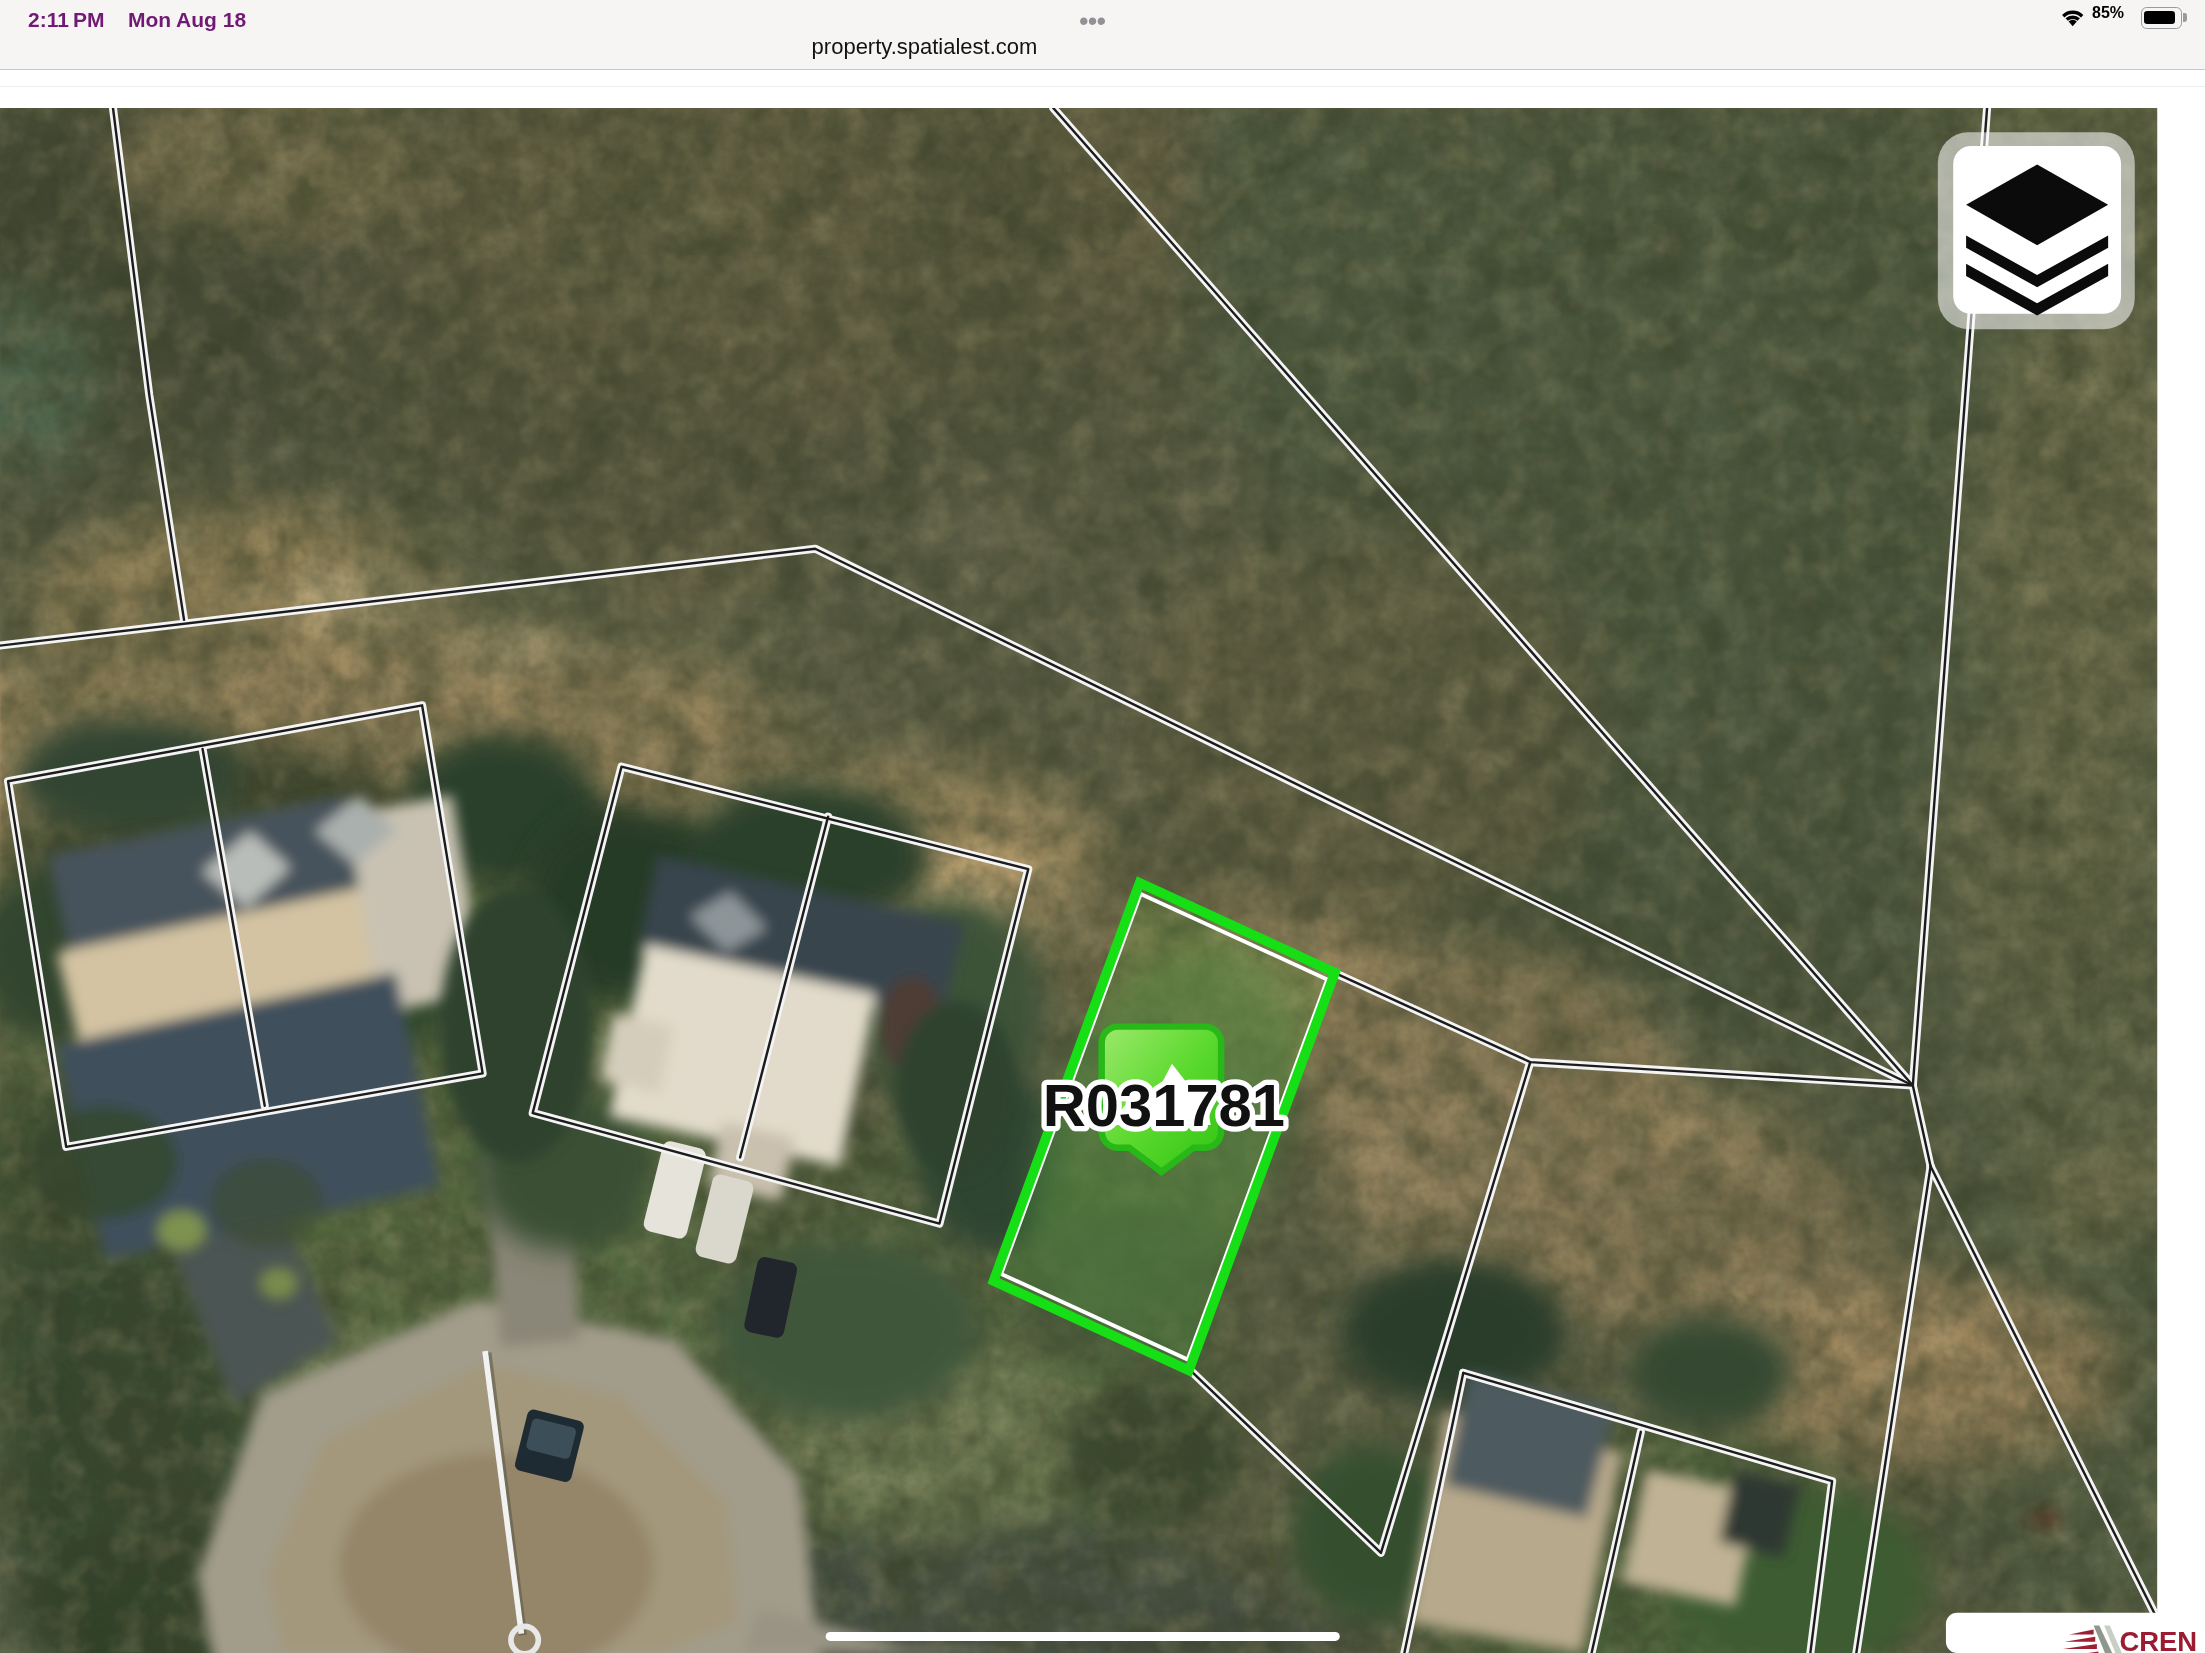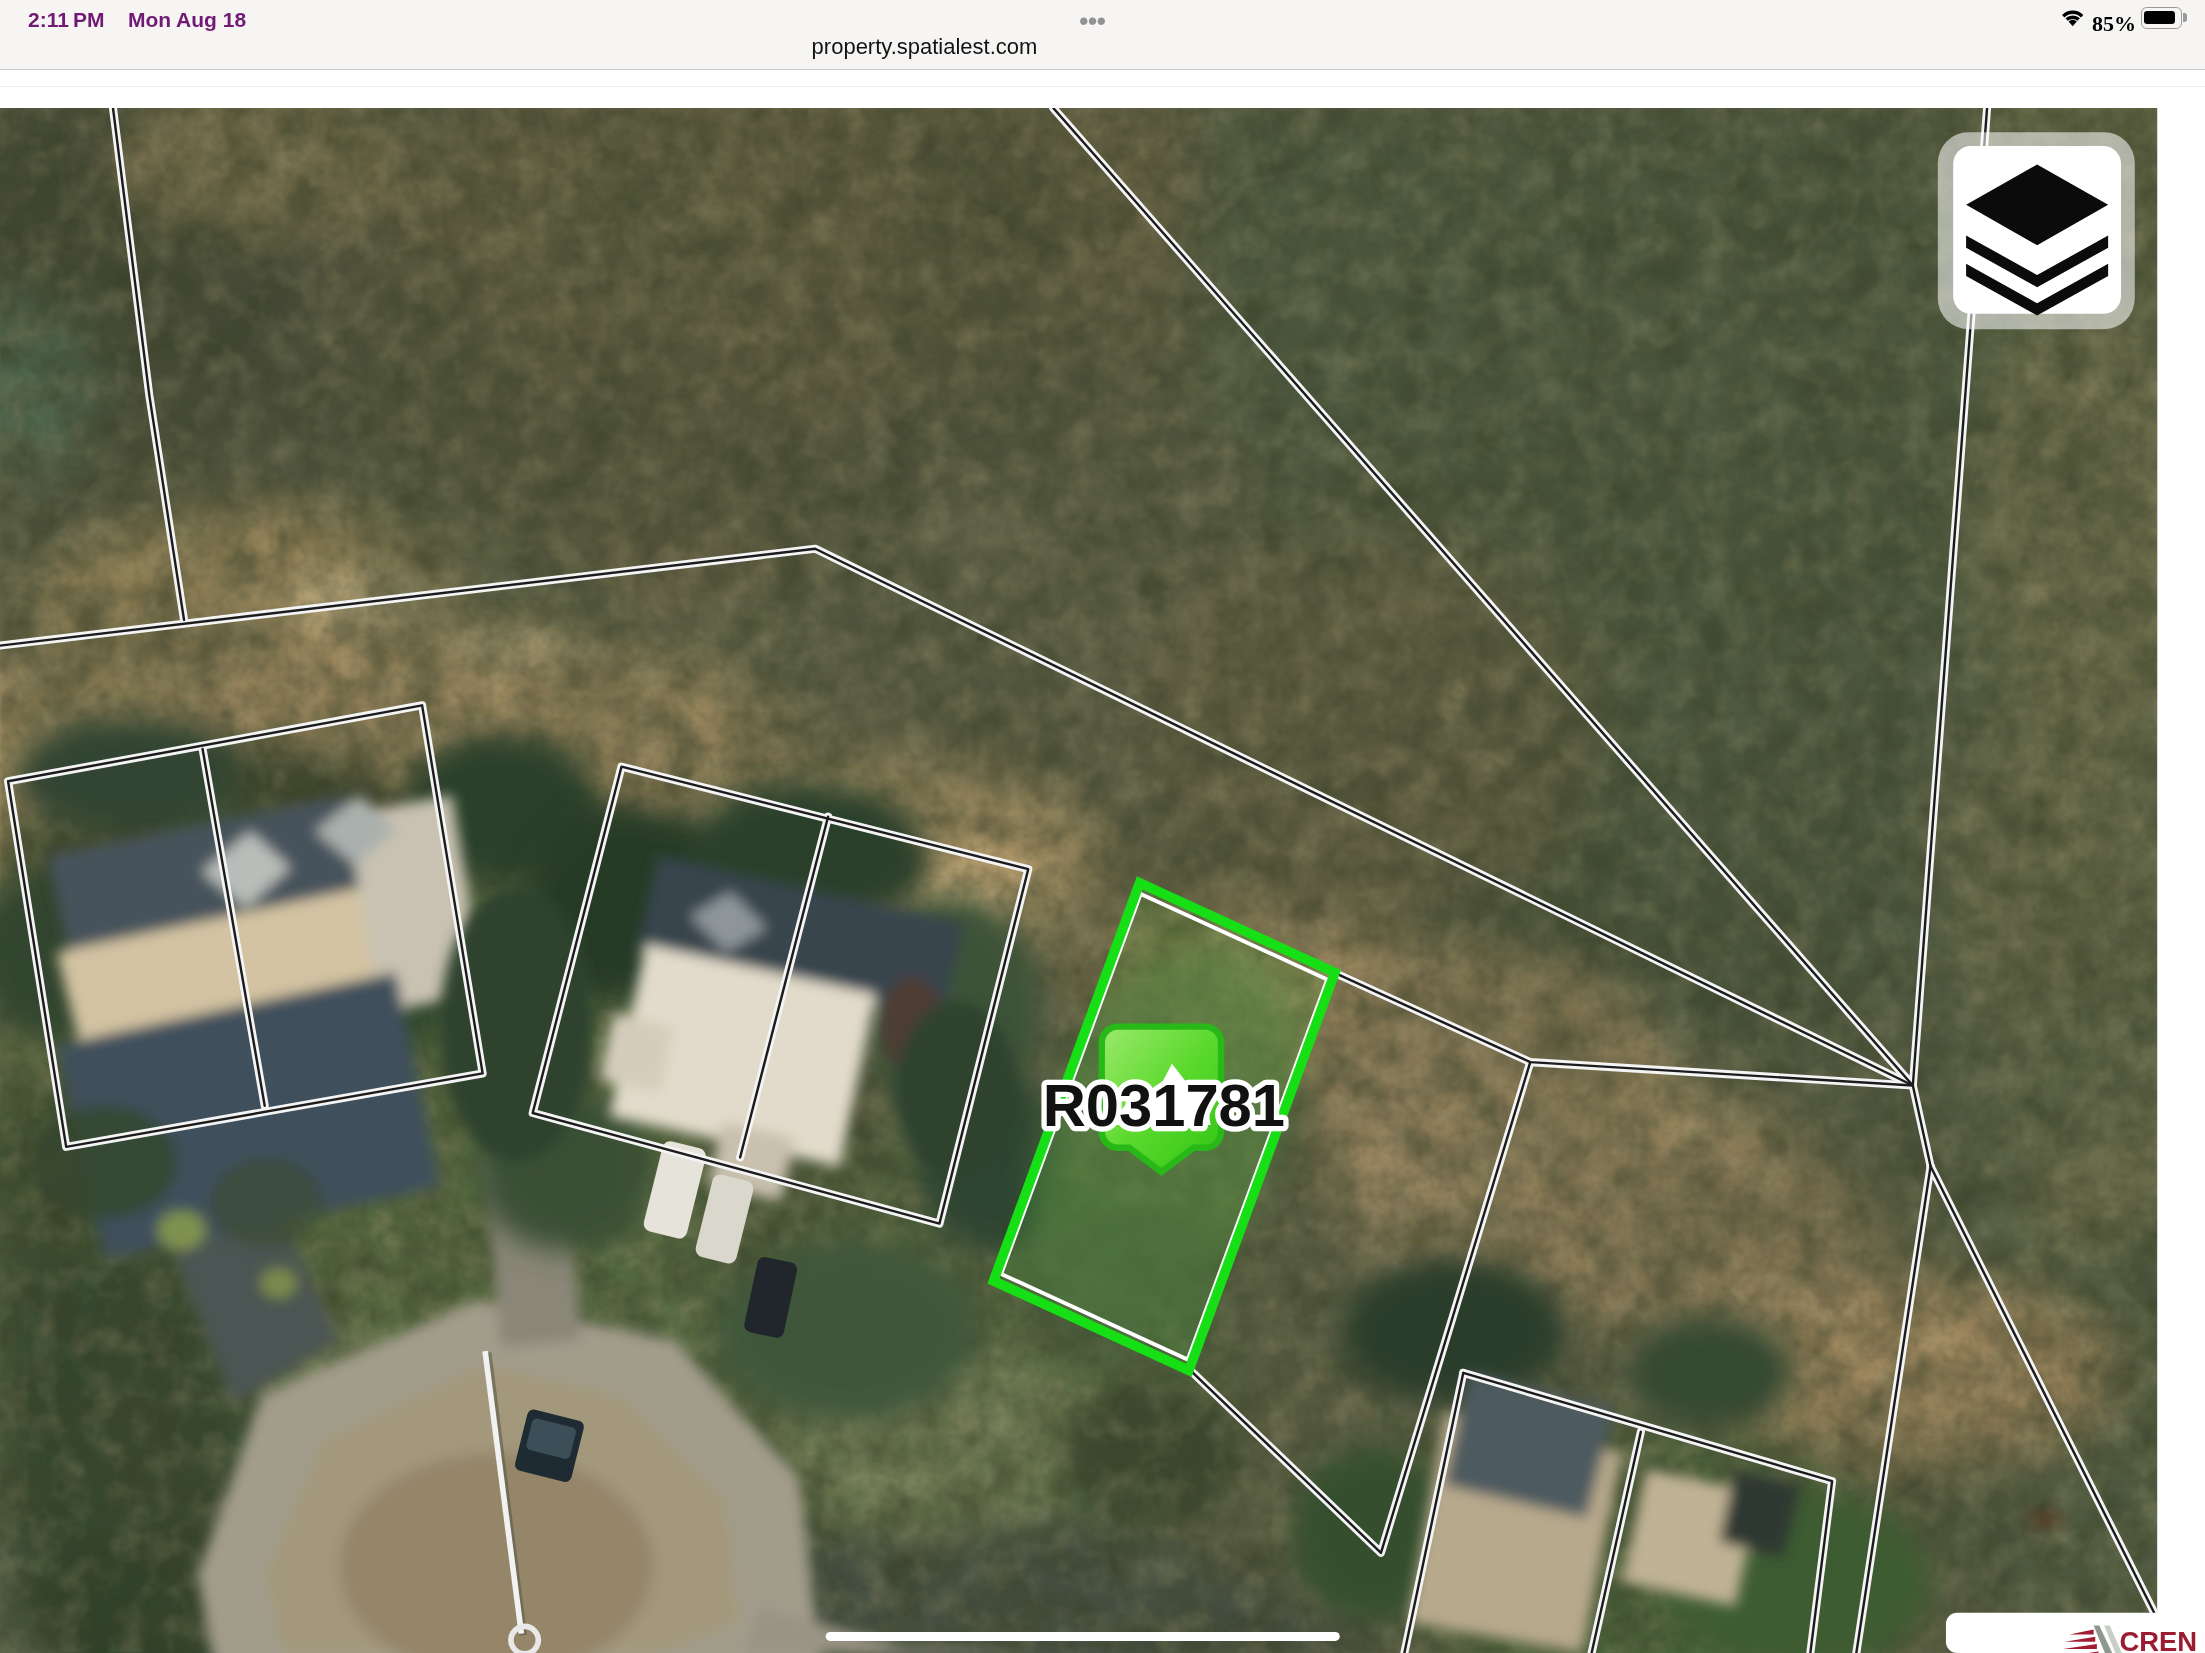--- a/index.html
+++ b/index.html
@@ -16,21 +16,21 @@
 <div class="abs" style="left:1079px;top:4.8px;color:#929296;font-size:27.4px;letter-spacing:-0.8px;">•••</div>
 
 <div class="abs" style="left:0;top:34px;width:1849px;text-align:center;font-size:22px;color:#131313;">property.spatialest.com</div>
 
 <svg class="abs" style="left:2059px;top:7.3px;" width="27.4" height="22" viewBox="0 0 40 32">
 <path d="M20 28 L14 21 a9 9 0 0 1 12 0 Z" fill="#000"></path>
 <path d="M9.5 16.5 a15 15 0 0 1 21 0 l-3.4 3.6 a10.4 10.4 0 0 0 -14.2 0 Z" fill="#000"></path>
 <path d="M4.5 11.5 a22 22 0 0 1 31 0 l-3.4 3.6 a17.2 17.2 0 0 0 -24.2 0 Z" fill="#000"></path>
 </svg>
 
-<div class="abs" style="left:2092px;top:11px;font-size:22px;font-weight:600;color:#000;font-family:Liberation Serif, serif;">85%</div>
+<div class="abs" style="left:2092px;top:4px;font-size:16px;font-weight:600;color:#000;">85%</div>
 
 <div class="abs" style="left:2141px;top:7.3px;width:39px;height:20px;border:1.6px solid #9a9a9a;border-radius:5.7px;"></div>
 <div class="abs" style="left:2144px;top:10.5px;width:31px;height:13.7px;background:#000;border-radius:3.2px;"></div>
 <div class="abs" style="left:2183px;top:13px;width:4px;height:9px;background:#9a9a9a;border-radius:0 2.4px 2.4px 0;"></div>
 
 <div class="abs" style="left:0;top:70px;width:2205px;height:38px;background:#ffffff;border-bottom:0.8px solid #ececec;"></div>
 
 <div class="abs" style="left:0;top:86px;width:2205px;height:0.8px;background:#ededed;"></div>
 
 <svg class="abs" style="left:0;top:108px;" width="2205" height="1545" viewBox="0 134 2732 1914" preserveAspectRatio="none">

